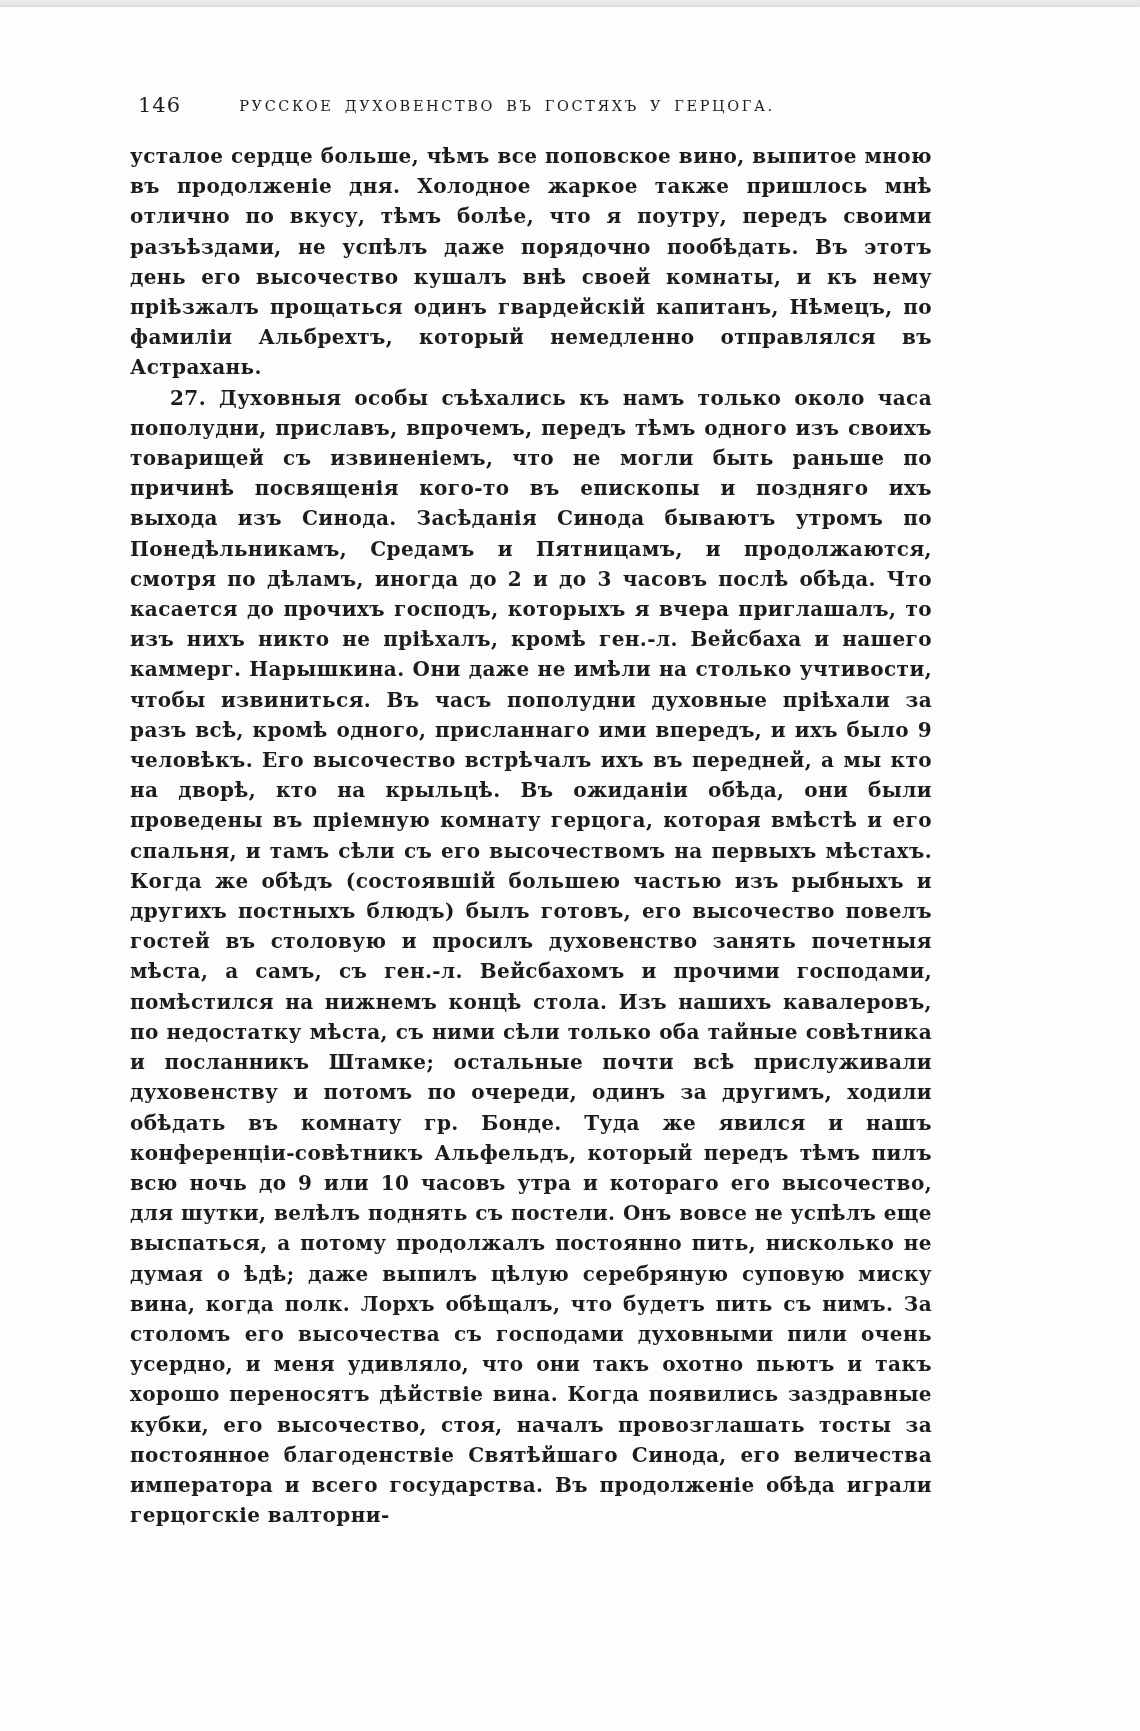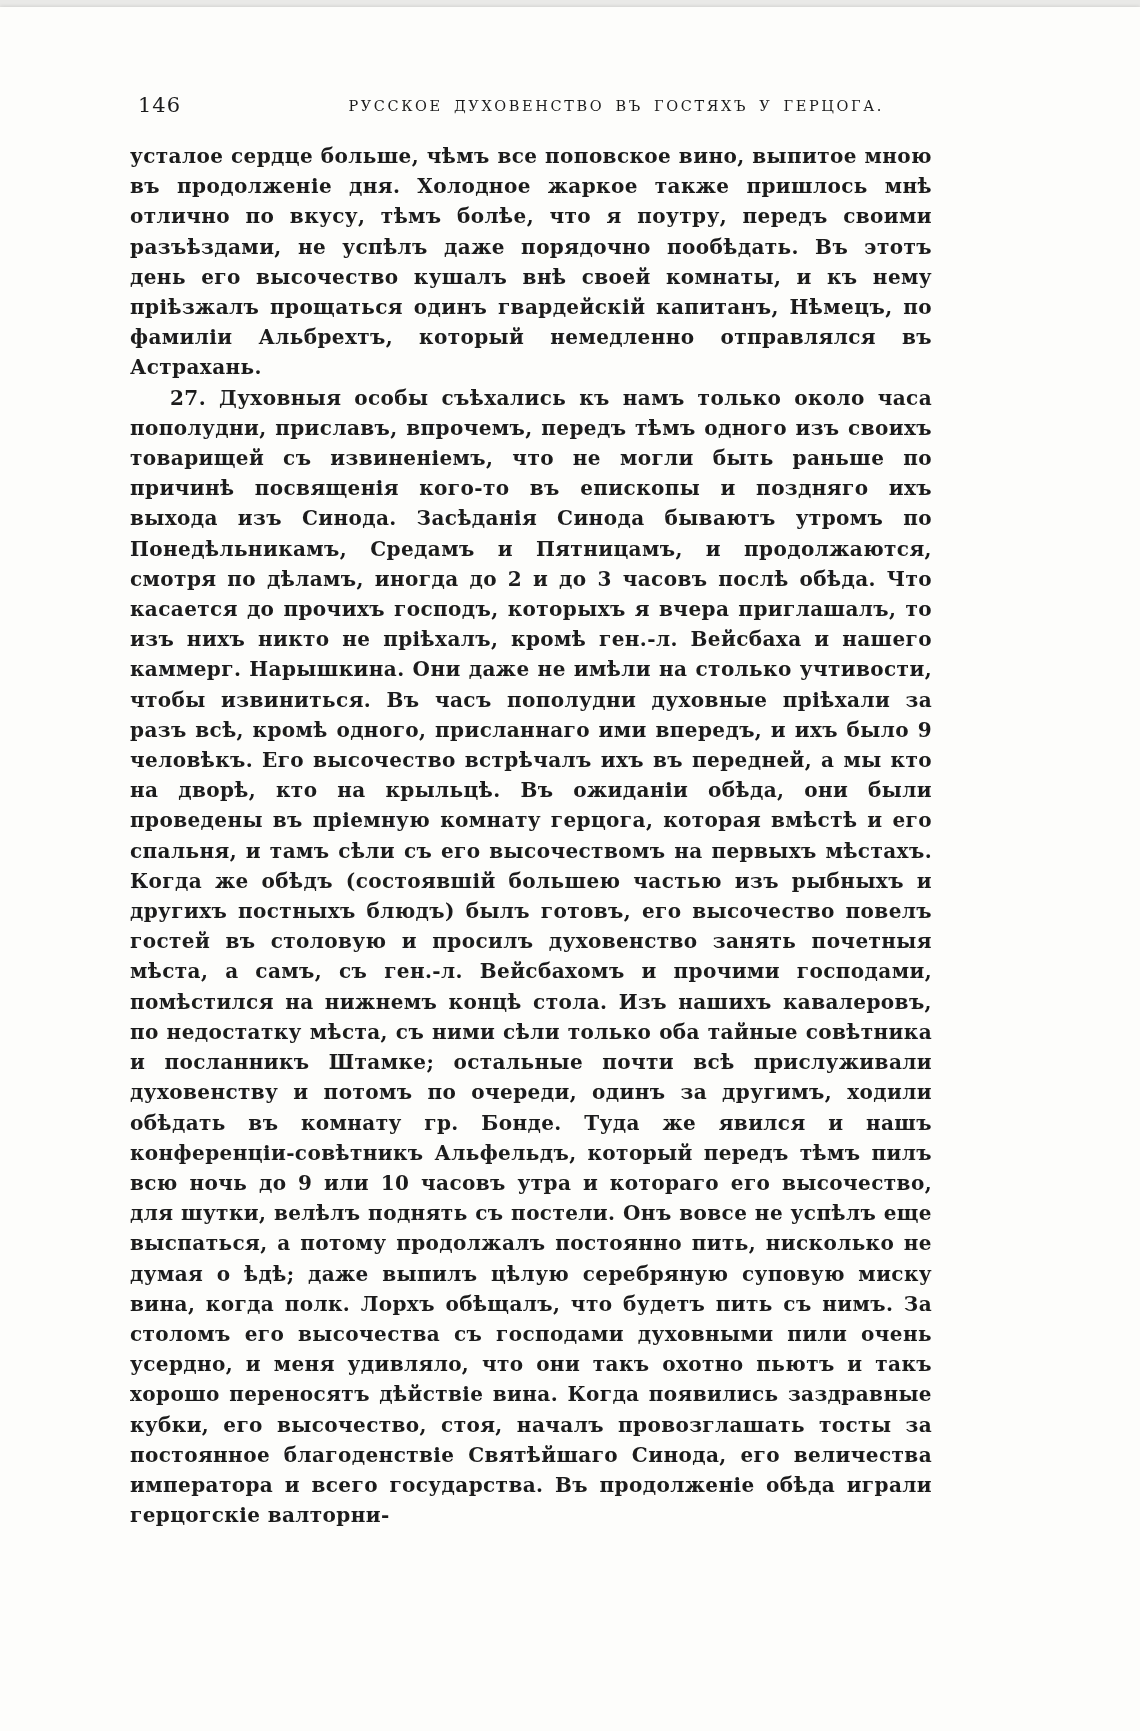--- a/index.html
+++ b/index.html
@@ -30,21 +30,21 @@
     left: 8px;
     top: 0;
     font-size: 21px;
     letter-spacing: 1px;
   }
   .running-title {
     position: absolute;
     left: 0;
     right: 46px;
     top: 5px;
-    text-align: right;
+    text-align: center;
     font-size: 14.5px;
     letter-spacing: 2.6px;
     word-spacing: 4px;
     white-space: nowrap;
   }
   .body-text {
     position: absolute;
     top: 134px;
     left: 130px;
     width: 802px;

